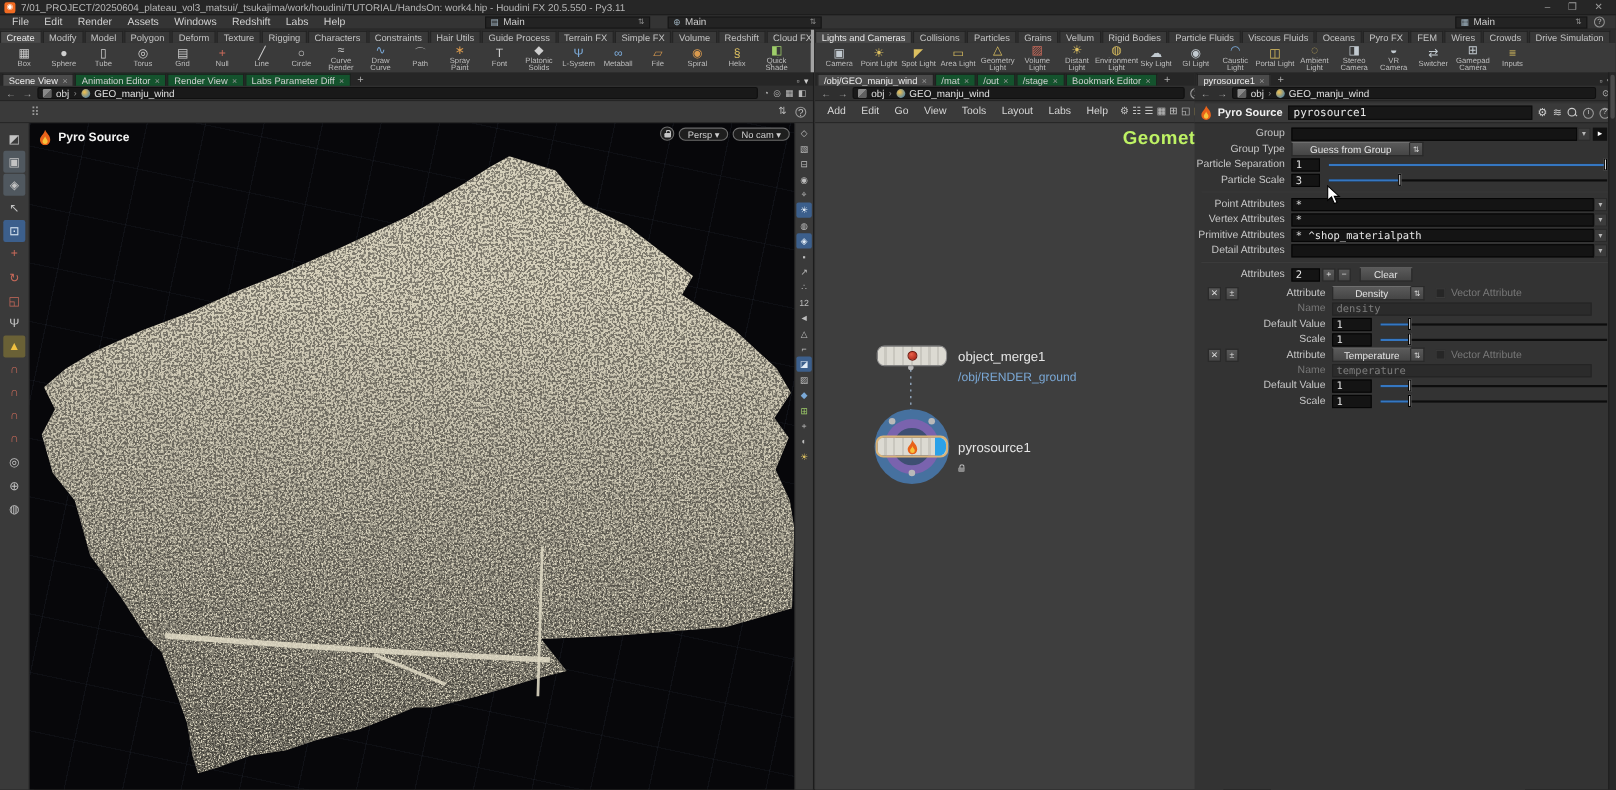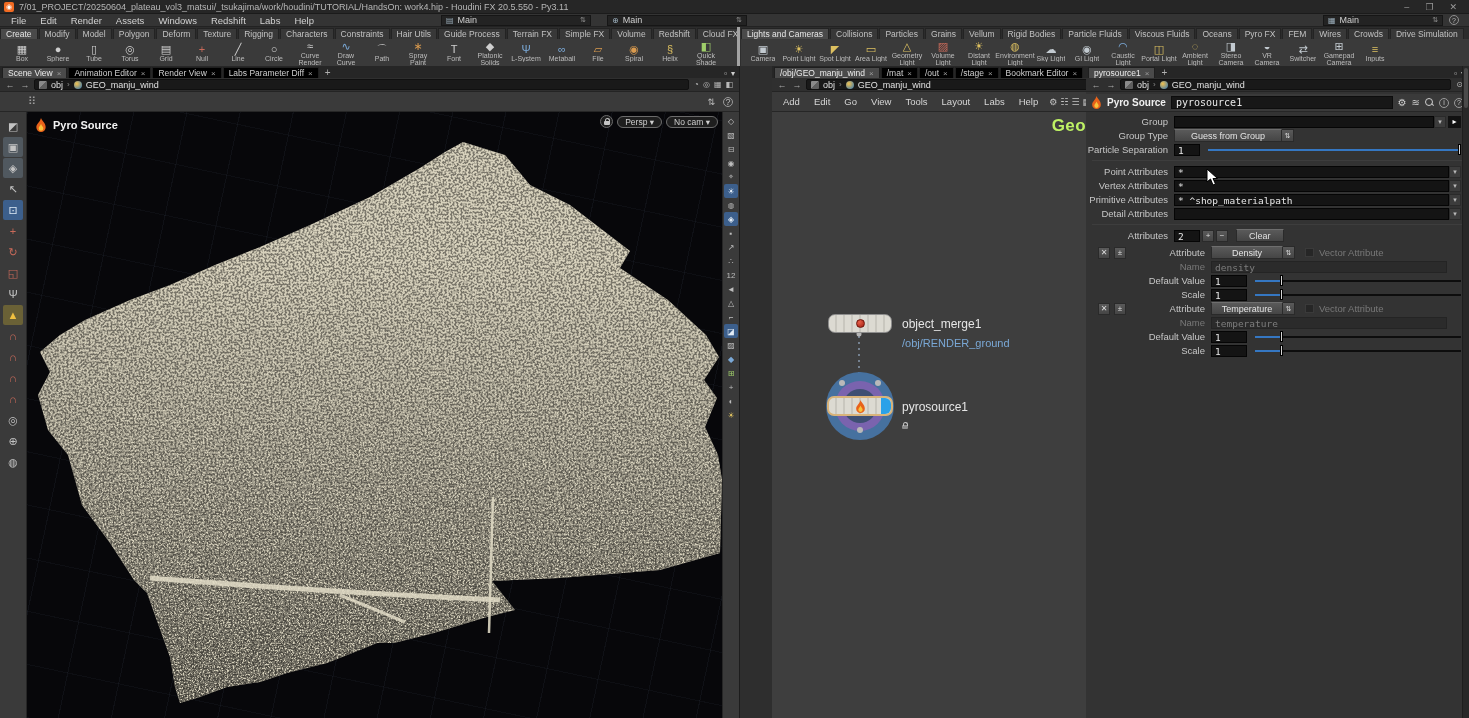--- a/index.html
+++ b/index.html
@@ -38,25 +38,25 @@
   .c-yel{color:#ddc060 !important;}
   .c-red{color:#c96a5a !important;}
   .c-blue{color:#7aa8d6 !important;}
   .c-org{color:#d99a4e !important;}
   .c-green{color:#9fce6a !important;}
   .c-cam{color:#c2cad0 !important;}
 
   
   .pane{position:absolute;top:66px;height:652px;background:#333;}
   #scenePane{left:0;width:740px;border-right:1px solid #1c1c1c;}
-  #networkPane{left:772px;width:372px;border-right:1px solid #1c1c1c;}
+  #networkPane{left:741px;width:372px;border-right:1px solid #1c1c1c;}
   #paramsPane{left:1086px;width:383px;}
 
   .tabrow{height:12px;background:#262626;display:flex;align-items:flex-end;padding-left:2px;}
-  .panetab{display:flex;align-items:center;gap:4px;background:#000000;border:1px solid #1f1f1f;border-bottom:none;height:11px;padding:0 5px;font-size:8.5px;color:#cfcfcf;white-space:nowrap;margin-right:1px;}
+  .panetab{display:flex;align-items:center;gap:4px;background:#14532d;border:1px solid #1f1f1f;border-bottom:none;height:11px;padding:0 5px;font-size:8.5px;color:#cfcfcf;white-space:nowrap;margin-right:1px;}
   .panetab.active{background:#4a4a4a;color:#ececec;}
   .panetab .x{color:#9a9a9a;font-size:8px;}
   .tabplus{font-size:10px;color:#b0b0b0;padding:0 5px;}
   .tabcorner{margin-left:auto;display:flex;gap:4px;padding-right:4px;align-items:center;}
   .tabcorner span{font-size:8px;color:#cdcdcd;}
 
   .pathrow{height:14px;background:#2f2f2f;display:flex;align-items:center;gap:3px;padding:0 4px;border-bottom:1px solid #242424;}
   .navarrow{font-size:9px;color:#a9a9a9;width:12px;text-align:center;}
   .crumbbox{flex:1;display:flex;align-items:center;gap:4px;background:#191919;border:1px solid #101010;border-radius:2px;height:11px;padding:0 4px;}
   .crumb{font-size:9px;color:#e0e0e0;display:flex;align-items:center;gap:3px;}
@@ -752,20 +752,29 @@
     <div class="prow">
       <span class="plabel">Particle Separation</span>
       <span class="pfield" style="width:26px;">1</span>
       <span class="slider">
           <span class="track"></span>
           <span class="fill" style="width:100%;"></span>
           <span class="handle" style="right:0;"></span>
         </span>
     </div>
 
+    <div class="prow">
+      <span class="plabel">Particle Scale</span>
+      <span class="pfield" style="width:26px;">3</span>
+      <span class="slider">
+          <span class="track"></span>
+          <span class="fill" style="width:25%;"></span>
+          <span class="handle" style="left:25%;"></span>
+        </span>
+    </div>
 
     <div class="sep"></div>
 
 
     <div class="prow">
       <span class="plabel">Point Attributes</span>
       <span class="pfield grow">*</span>
       <span class="ddmark">▾</span>
     </div>
 

